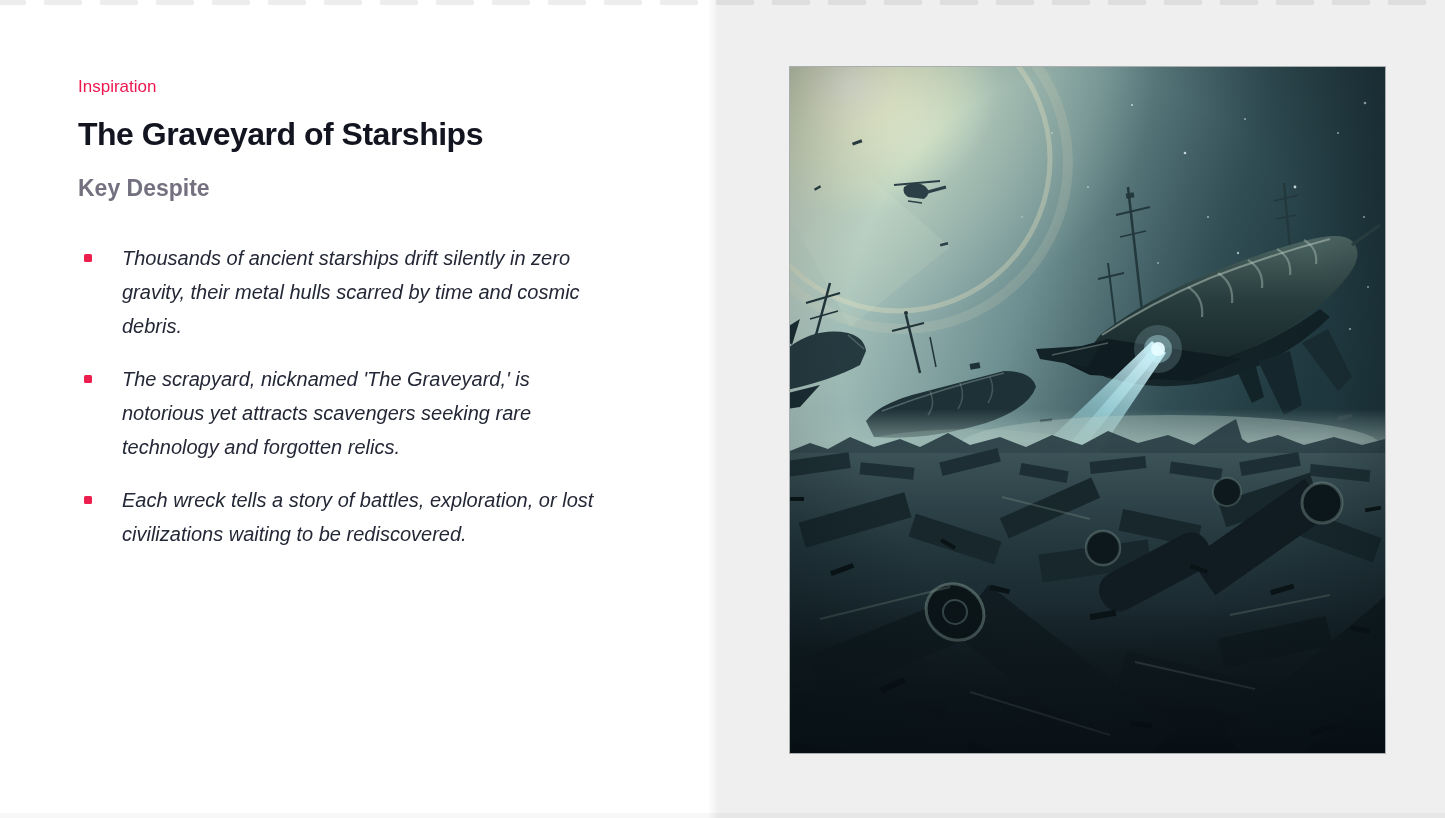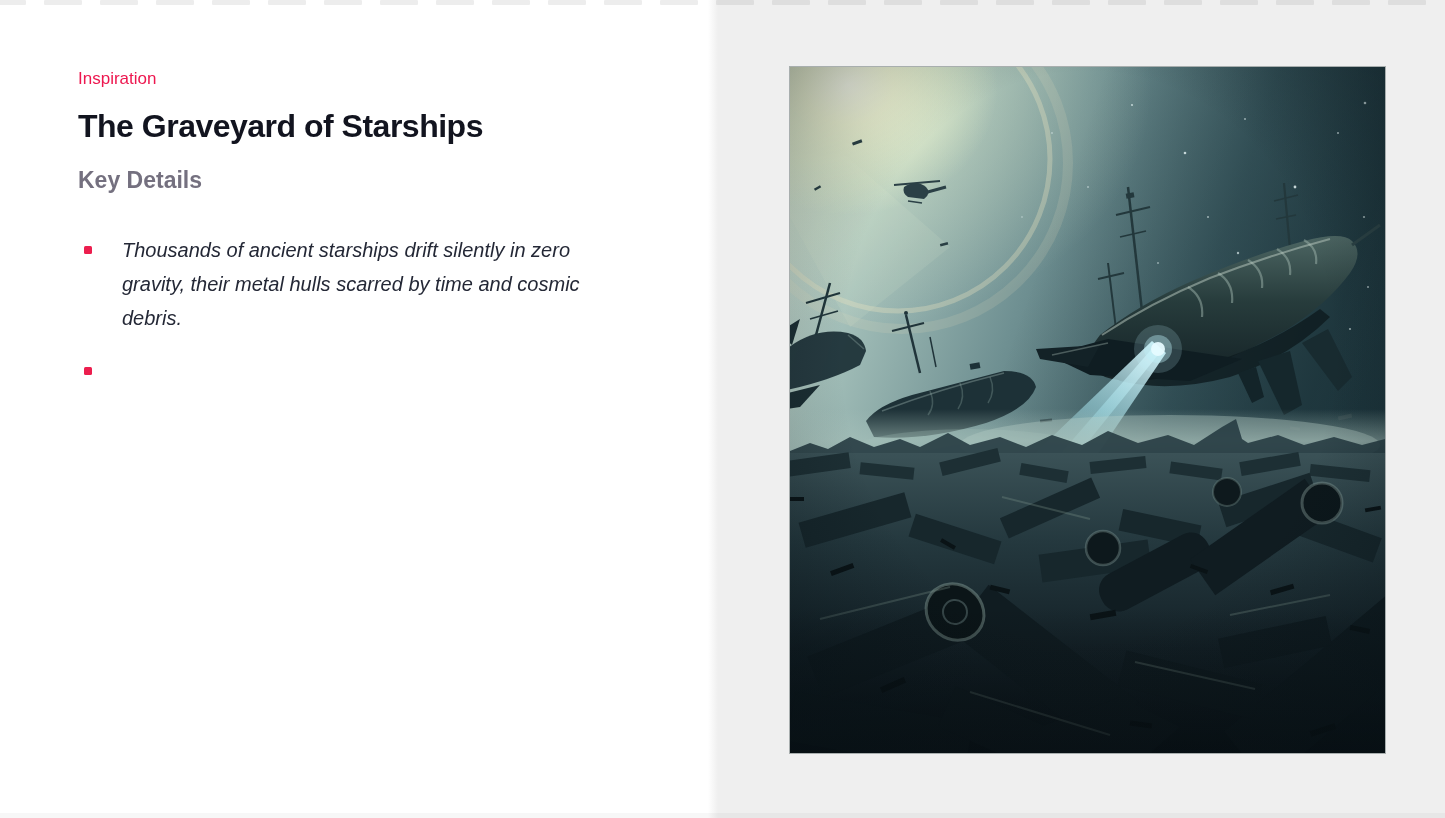--- a/index.html
+++ b/index.html
@@ -10,21 +10,21 @@
   .dash{width:38px;height:5px;background:rgba(0,0,0,0.07);border-radius:1px;flex:0 0 auto;}
   
   .right-panel{position:absolute;left:718px;top:0;width:727px;height:818px;background:#efefef;}
   .panel-fade{position:absolute;left:-10px;top:0;width:10px;height:818px;
               background:linear-gradient(90deg,rgba(239,239,239,0),#efefef);}
   
   .artwork{position:absolute;left:71px;top:66px;width:595px;height:686px;
            border:1px solid #a8aeae;box-sizing:content-box;background:#22383e;}
   .artwork svg{display:block;}
   
-  .left-content{position:absolute;left:78px;top:0;width:575px;}
+  .left-content{position:absolute;left:78px;top:8px;width:575px;}
   .kicker{margin:68px 0 0 0;font-size:17px;line-height:21px;font-weight:400;color:#ed174f;}
   .title{margin:17px 0 16px 0;font-size:32px;line-height:40px;font-weight:700;
          letter-spacing:-0.5px;color:#12141f;}
   .subtitle{margin:18px 0 0 0;font-size:23px;line-height:32px;font-weight:700;color:#74707f;}
   .bullets{list-style:none;margin:37px 0 0 0;padding:0;width:522px;font-style:italic;}
   .bullets li{position:relative;padding-left:44px;margin:0 0 19px 0;
               font-size:20px;line-height:34px;color:#242836;}
   .bullet-sq{position:absolute;left:6px;top:13px;width:8px;height:8px;
              background:#ec1e4e;border-radius:1.5px;}
   .bottom-strip{position:absolute;left:0;top:813px;width:1445px;height:5px;
@@ -60,24 +60,25 @@
       <div class="dash"></div>
       <div class="dash"></div>
       <div class="dash"></div>
       <div class="dash"></div>
       <div class="dash"></div>
     </div>
 
   <div class="left-content">
     <div class="kicker">Inspiration</div>
     <h1 class="title">The Graveyard of Starships</h1>
-    <h2 class="subtitle">Key Details</h2>
+    <h2 class="subtitle">Key Despite</h2>
     <ul class="bullets">
       <li><span class="bullet-sq"></span><span>Thousands of ancient starships drift silently in zero gravity, their metal hulls scarred by time and cosmic debris.</span></li>
-      <li><span class="bullet-sq"></span></li>
+      <li><span class="bullet-sq"></span><span>The scrapyard, nicknamed 'The Graveyard,' is notorious yet attracts scavengers seeking rare technology and forgotten relics.</span></li>
+      <li><span class="bullet-sq"></span><span>Each wreck tells a story of battles, exploration, or lost civilizations waiting to be rediscovered.</span></li>
     </ul>
   </div>
 
   <div class="right-panel">
     <div class="panel-fade"></div>
     <div class="artwork">
       <svg width="595" height="686" viewBox="0 0 595 686" xmlns="http://www.w3.org/2000/svg">
         <defs>
           <linearGradient id="sky" x1="0" y1="0" x2="1" y2="0.38">
             <stop offset="0" stop-color="#d8e7d8"></stop>

